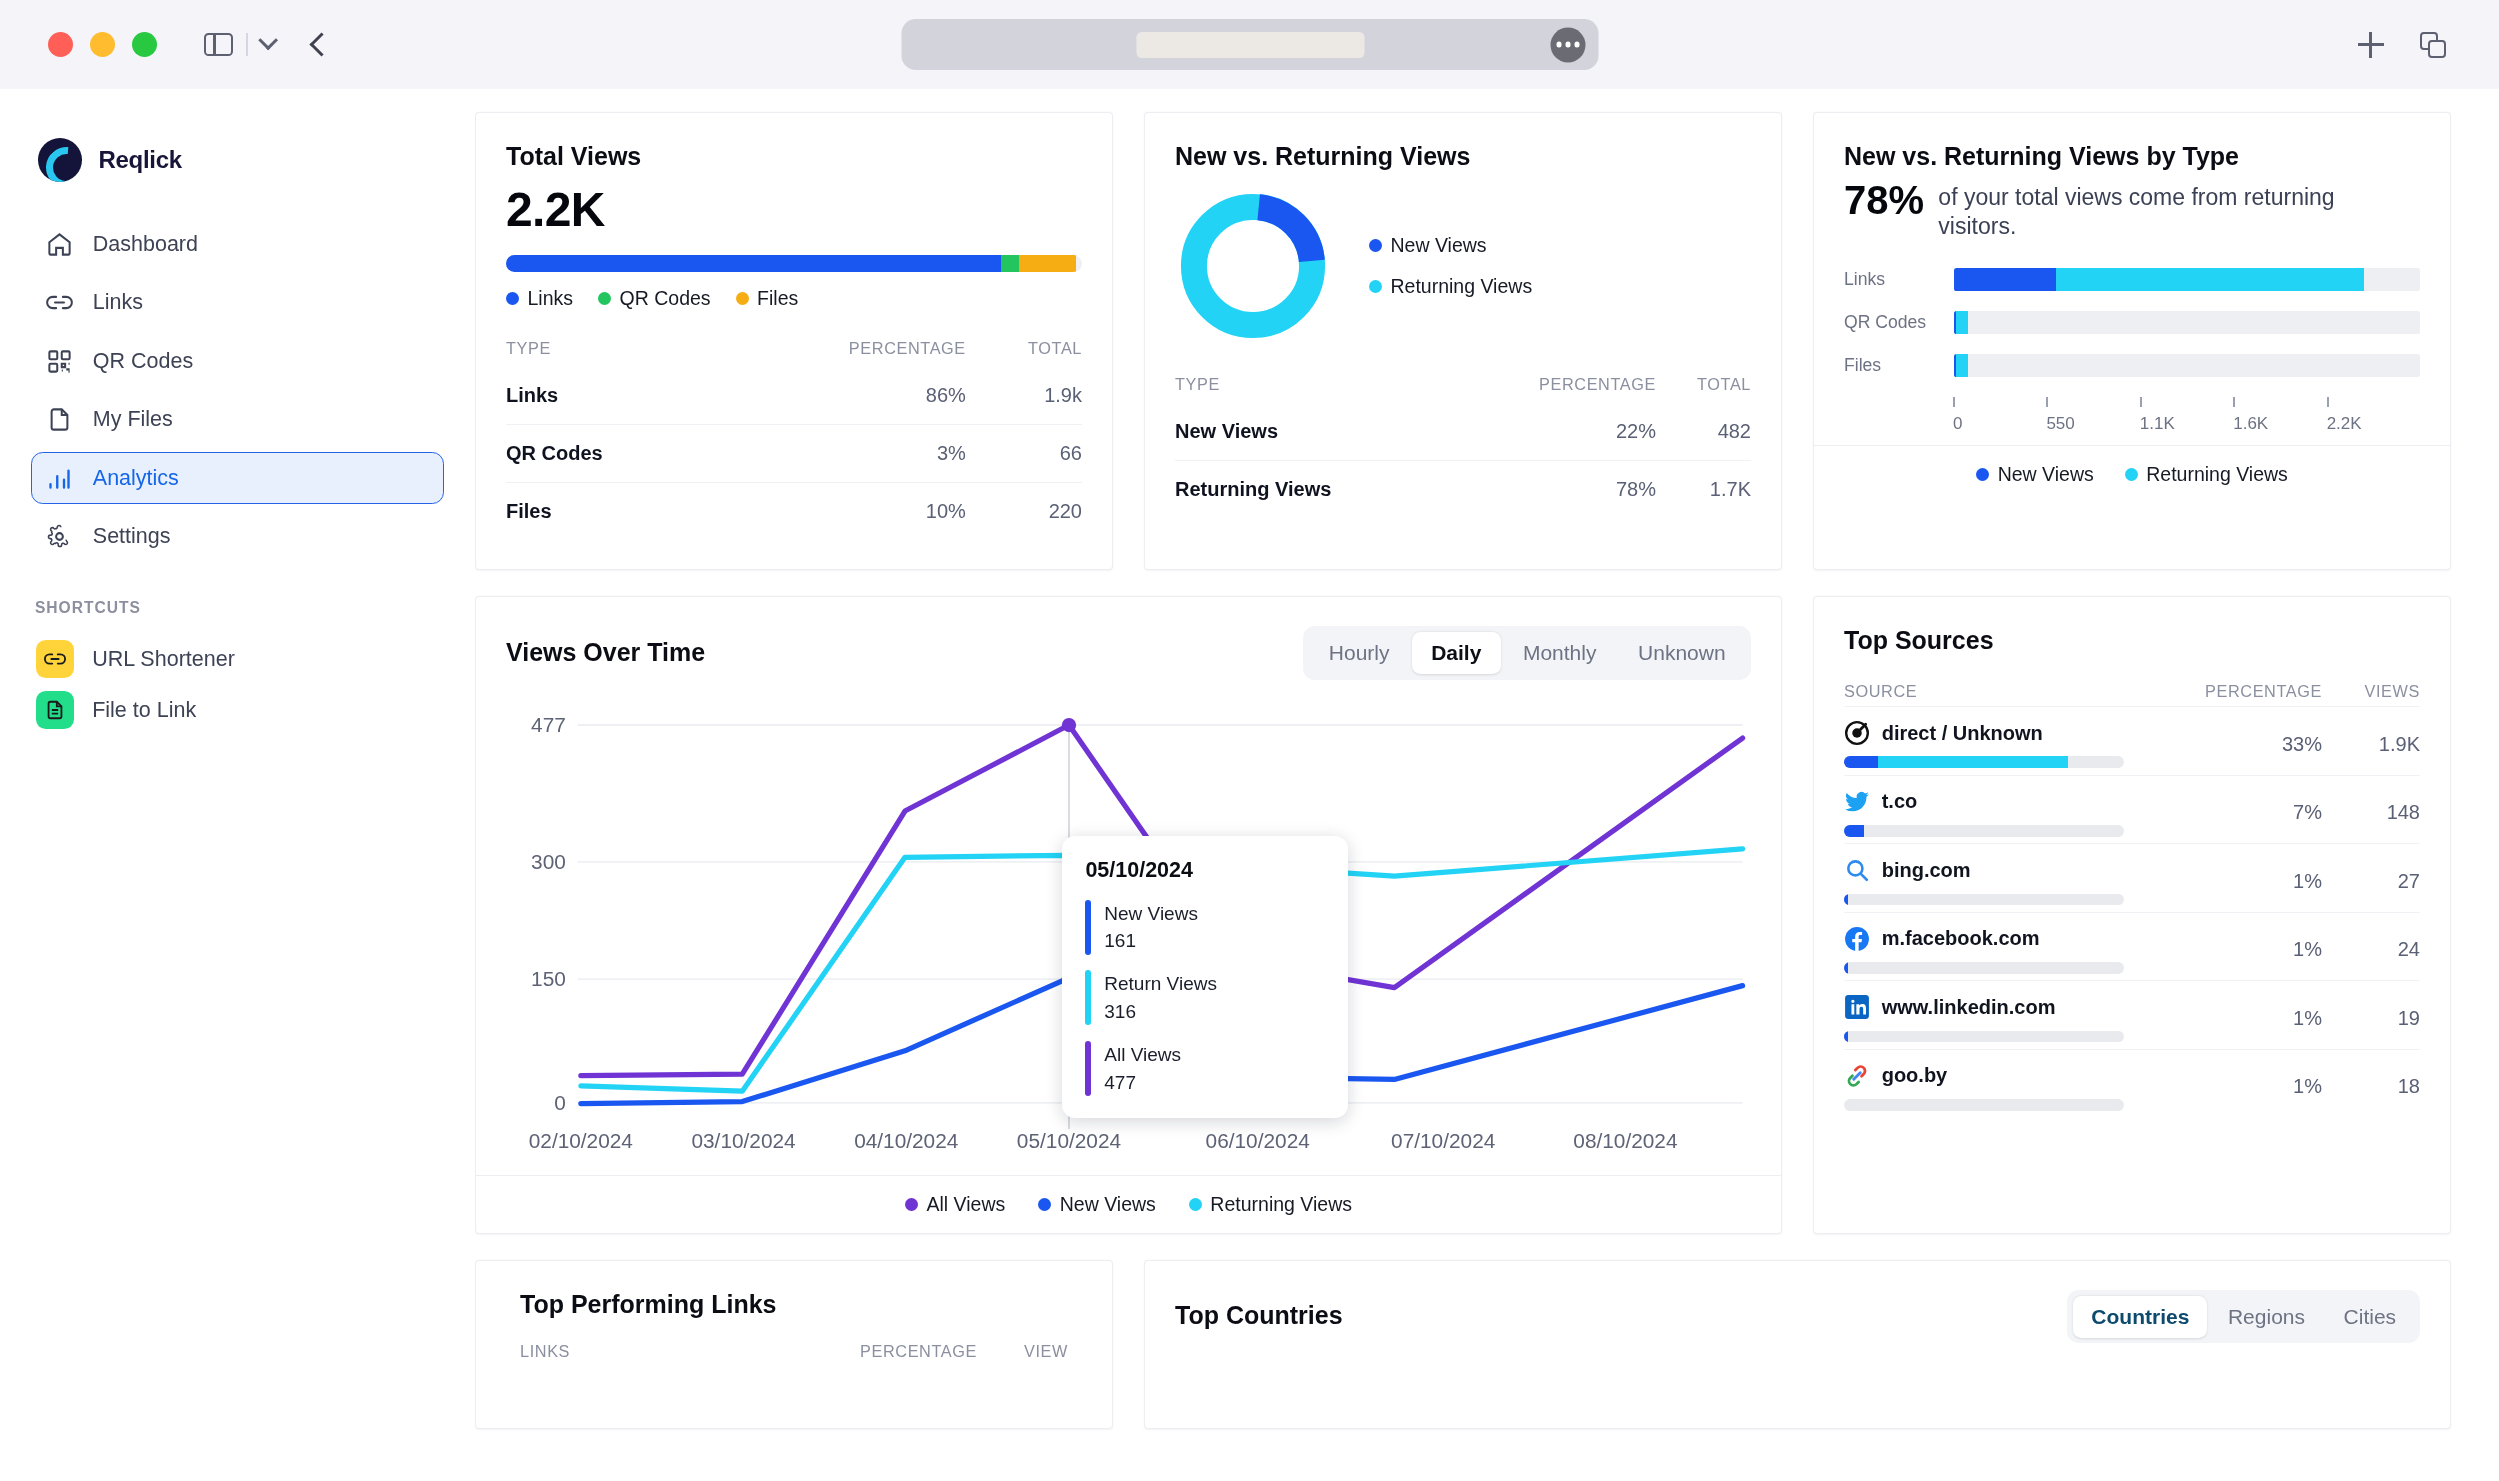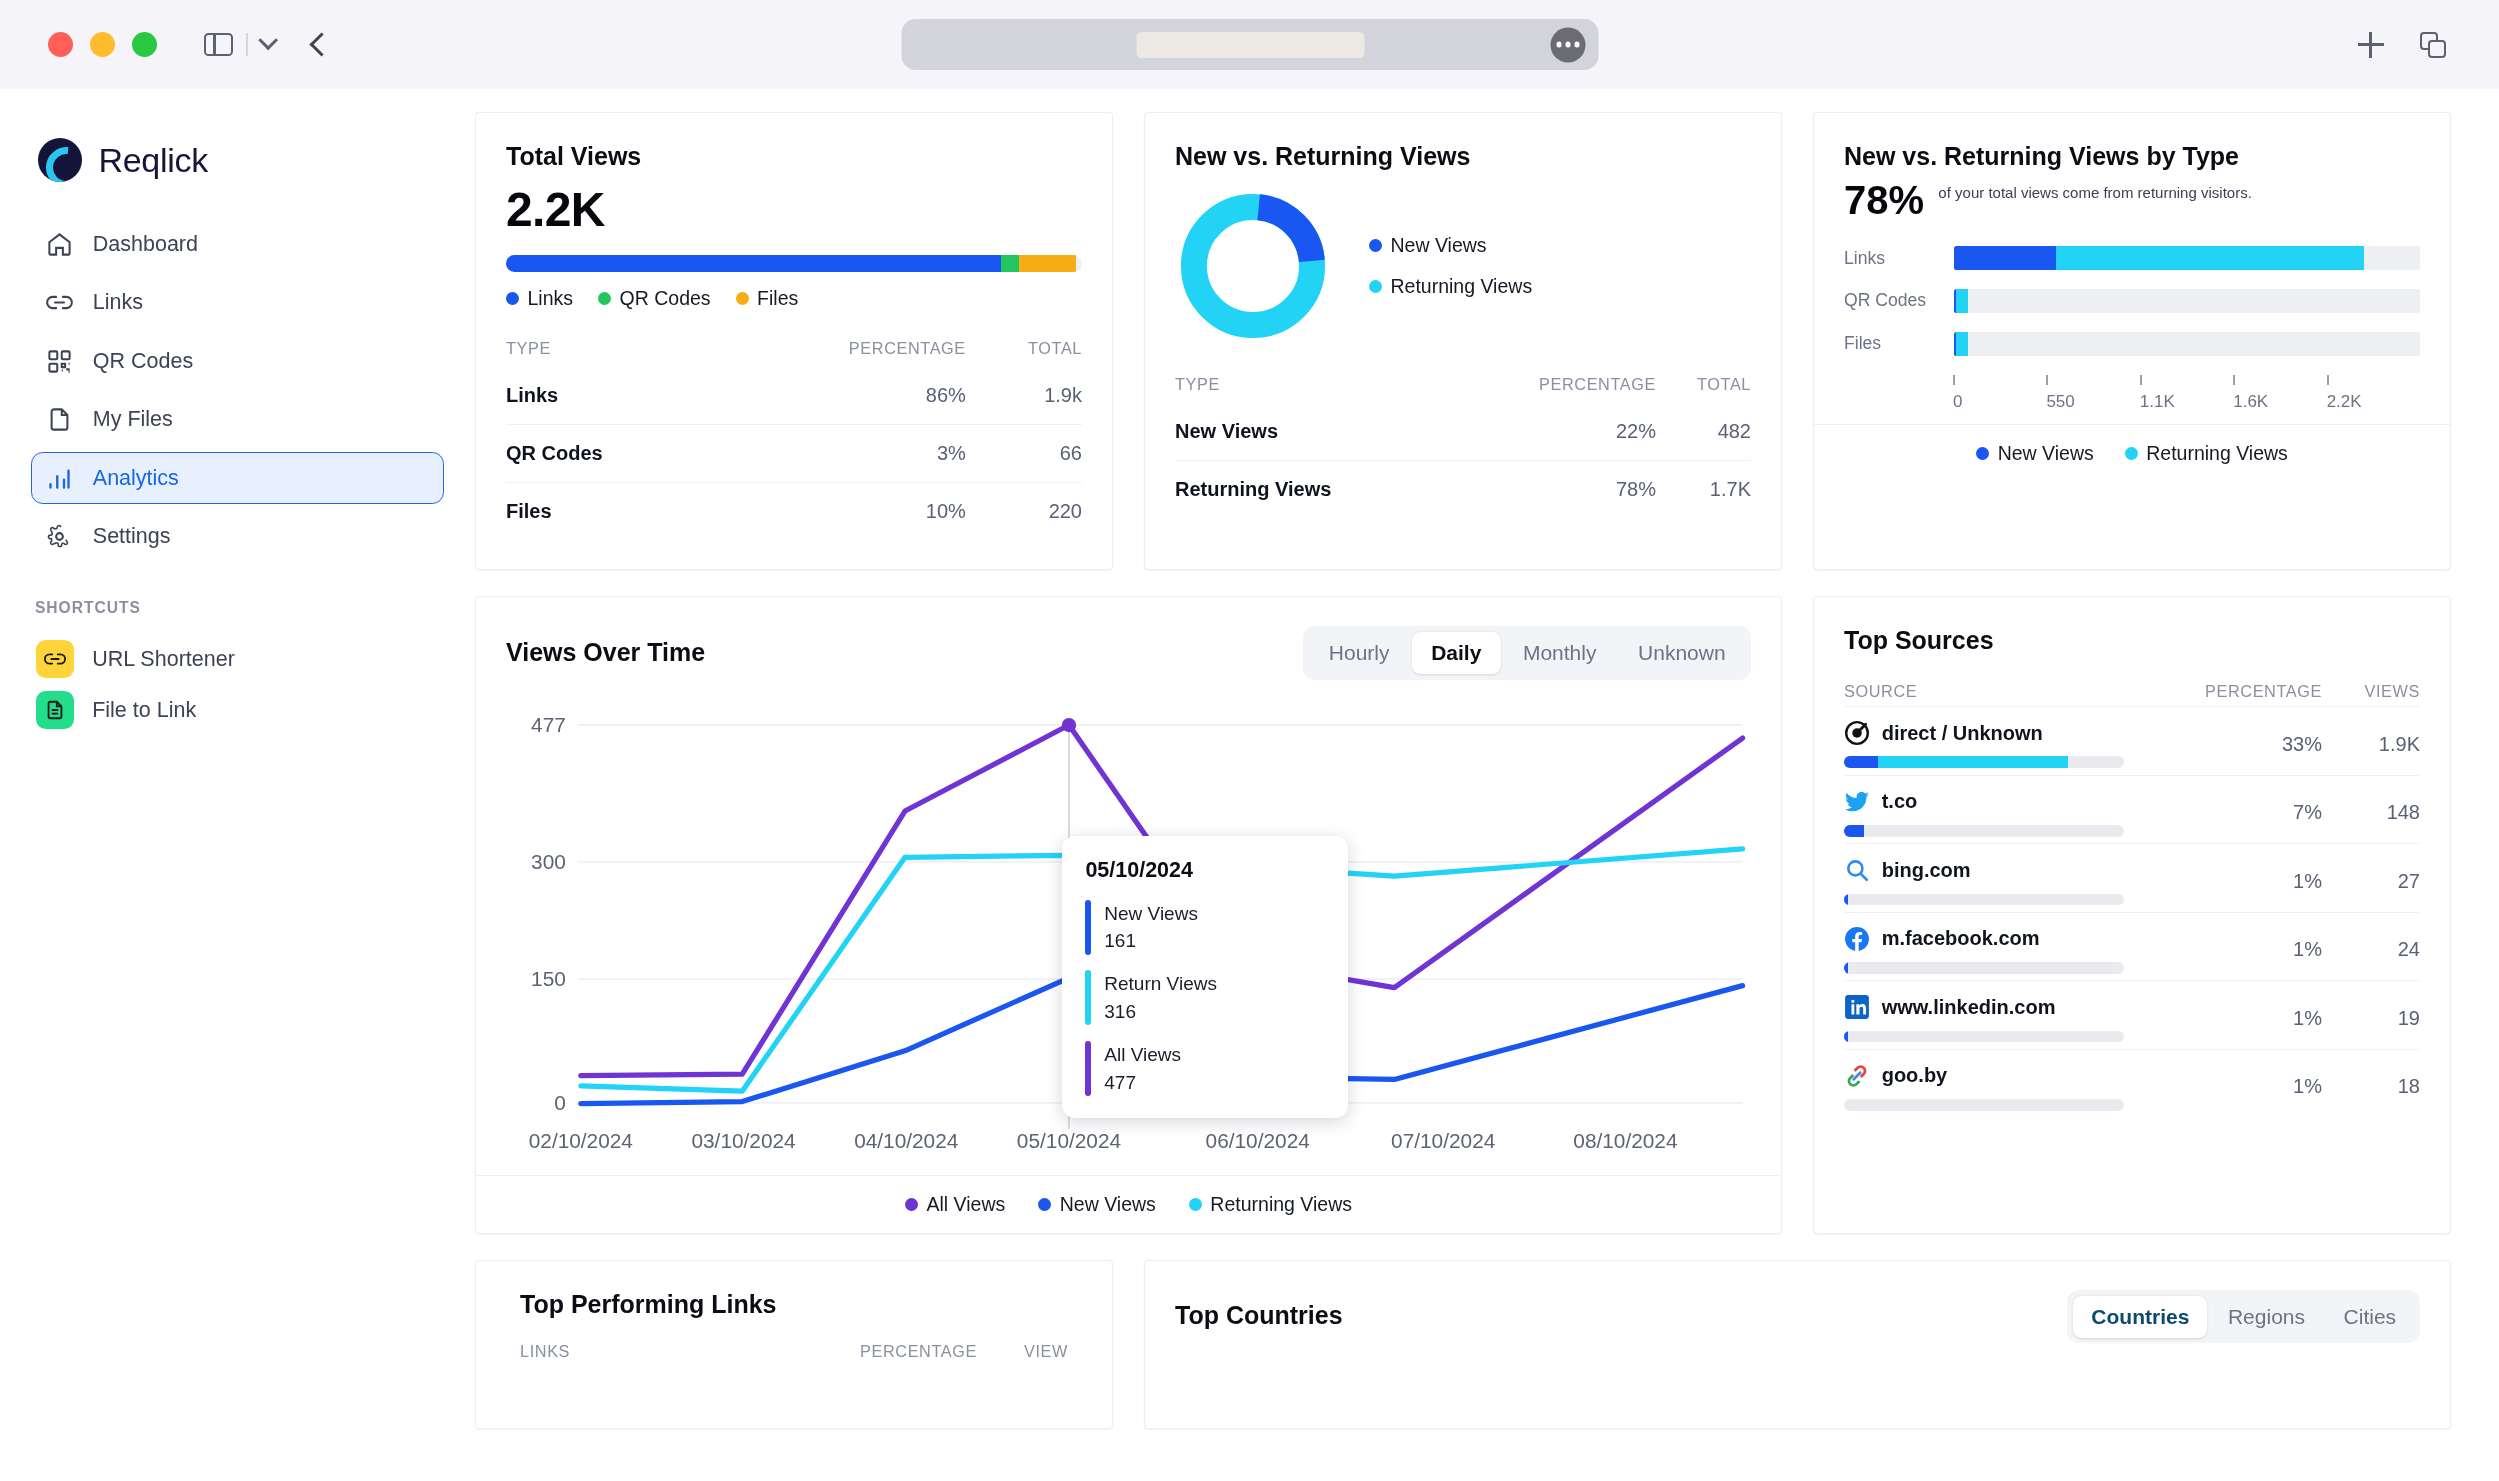--- a/index.html
+++ b/index.html
@@ -65,21 +65,21 @@
 
   .logo-row { display: flex; align-items: center; gap: 17px; margin: 23.4px 0 36px 6.5px; }
   .logo-mark { width: 44px; height: 44px; border-radius: 50%; background: #141339; position: relative; overflow: hidden; flex: 0 0 44px;}
   .logo-mark:after {
     content:''; position:absolute; left: 8.5px; top: 8.5px; width: 27px; height: 27px;
     border-radius: 50%; border: 7.2px solid #29c7f0; border-right-color: transparent; transform: rotate(-40deg);
   }
   .logo-mark:before {
     content:''; position:absolute; right: 6.5px; bottom: 7.8px; width: 15.6px; height: 15.6px; background:#141339; border-radius: 2.6px; z-index: 2;
   }
-  .logo-text { font-size: 34px; font-weight: normal; color: #171538; letter-spacing: -0.3px; }
+  .logo-text { font-size: 24px; font-weight: bold; color: #171538; letter-spacing: -0.3px; }
 
   .nav-item {
     display: flex; align-items: center; gap: 19.5px;
     height: 52px; padding: 0 14.3px; border-radius: 11.7px;
     color: #3d4355; font-size: 21.5px; margin-bottom: 6.5px;
     border: 1.3px solid transparent;
   }
   .nav-item.active { background: #e8f0fe; border-color: #2563eb; color: #1666e8; font-weight: normal; }
   .nav-ico { width: 27px; height: 27px; flex: 0 0 27px; display:flex; align-items:center; justify-content:center; }
   .nav-ico svg { width: 100%; height: 100%; }
@@ -118,21 +118,21 @@
   table.mini tr:first-child td { border-top: none; }
 
   
   .donut-row { display:flex; align-items:center; gap: 38px; margin: 17px 0 22px; }
   .donut { width: 156px; height: 156px; flex: 0 0 156px; }
   .donut-legend { display:flex; flex-direction: column; gap: 18px; }
 
   
   .pct-row { display:flex; align-items: flex-start; gap: 14.3px; margin: 9px 0 26px; }
   .pct-big { font-size: 40px; font-weight: bold; color:#05070d; line-height: 1; }
-  .pct-text { font-size: 15px; color:#3b4154; line-height: 1.28; max-width: 417px; padding-top: 2.6px; }
+  .pct-text { font-size: 23px; color:#3b4154; line-height: 1.28; max-width: 417px; padding-top: 2.6px; }
 
   .type-bar-row { display:flex; align-items:center; gap: 11.7px; margin-bottom: 19.5px; }
   .type-label { width: 98px; flex:0 0 98px; font-size: 17.6px; color:#6d7384; }
   .type-track { flex:1; height: 23.4px; background:#eeeff3; border-radius: 2.6px; display:flex; overflow:hidden; }
 
   .axis-ticks { display:flex; margin-left: 109px; }
   .tick { flex:1; font-size: 17px; color:#6d7384; position: relative; padding-top: 17px; }
   .tick:before { content:''; position:absolute; top:0; left:0; width:2px; height:10.4px; background:#9aa0b0; }
   .card-foot { border-top: 1.3px solid #eceef2; padding: 17px; display:flex; justify-content:center; gap: 31px; }
 

